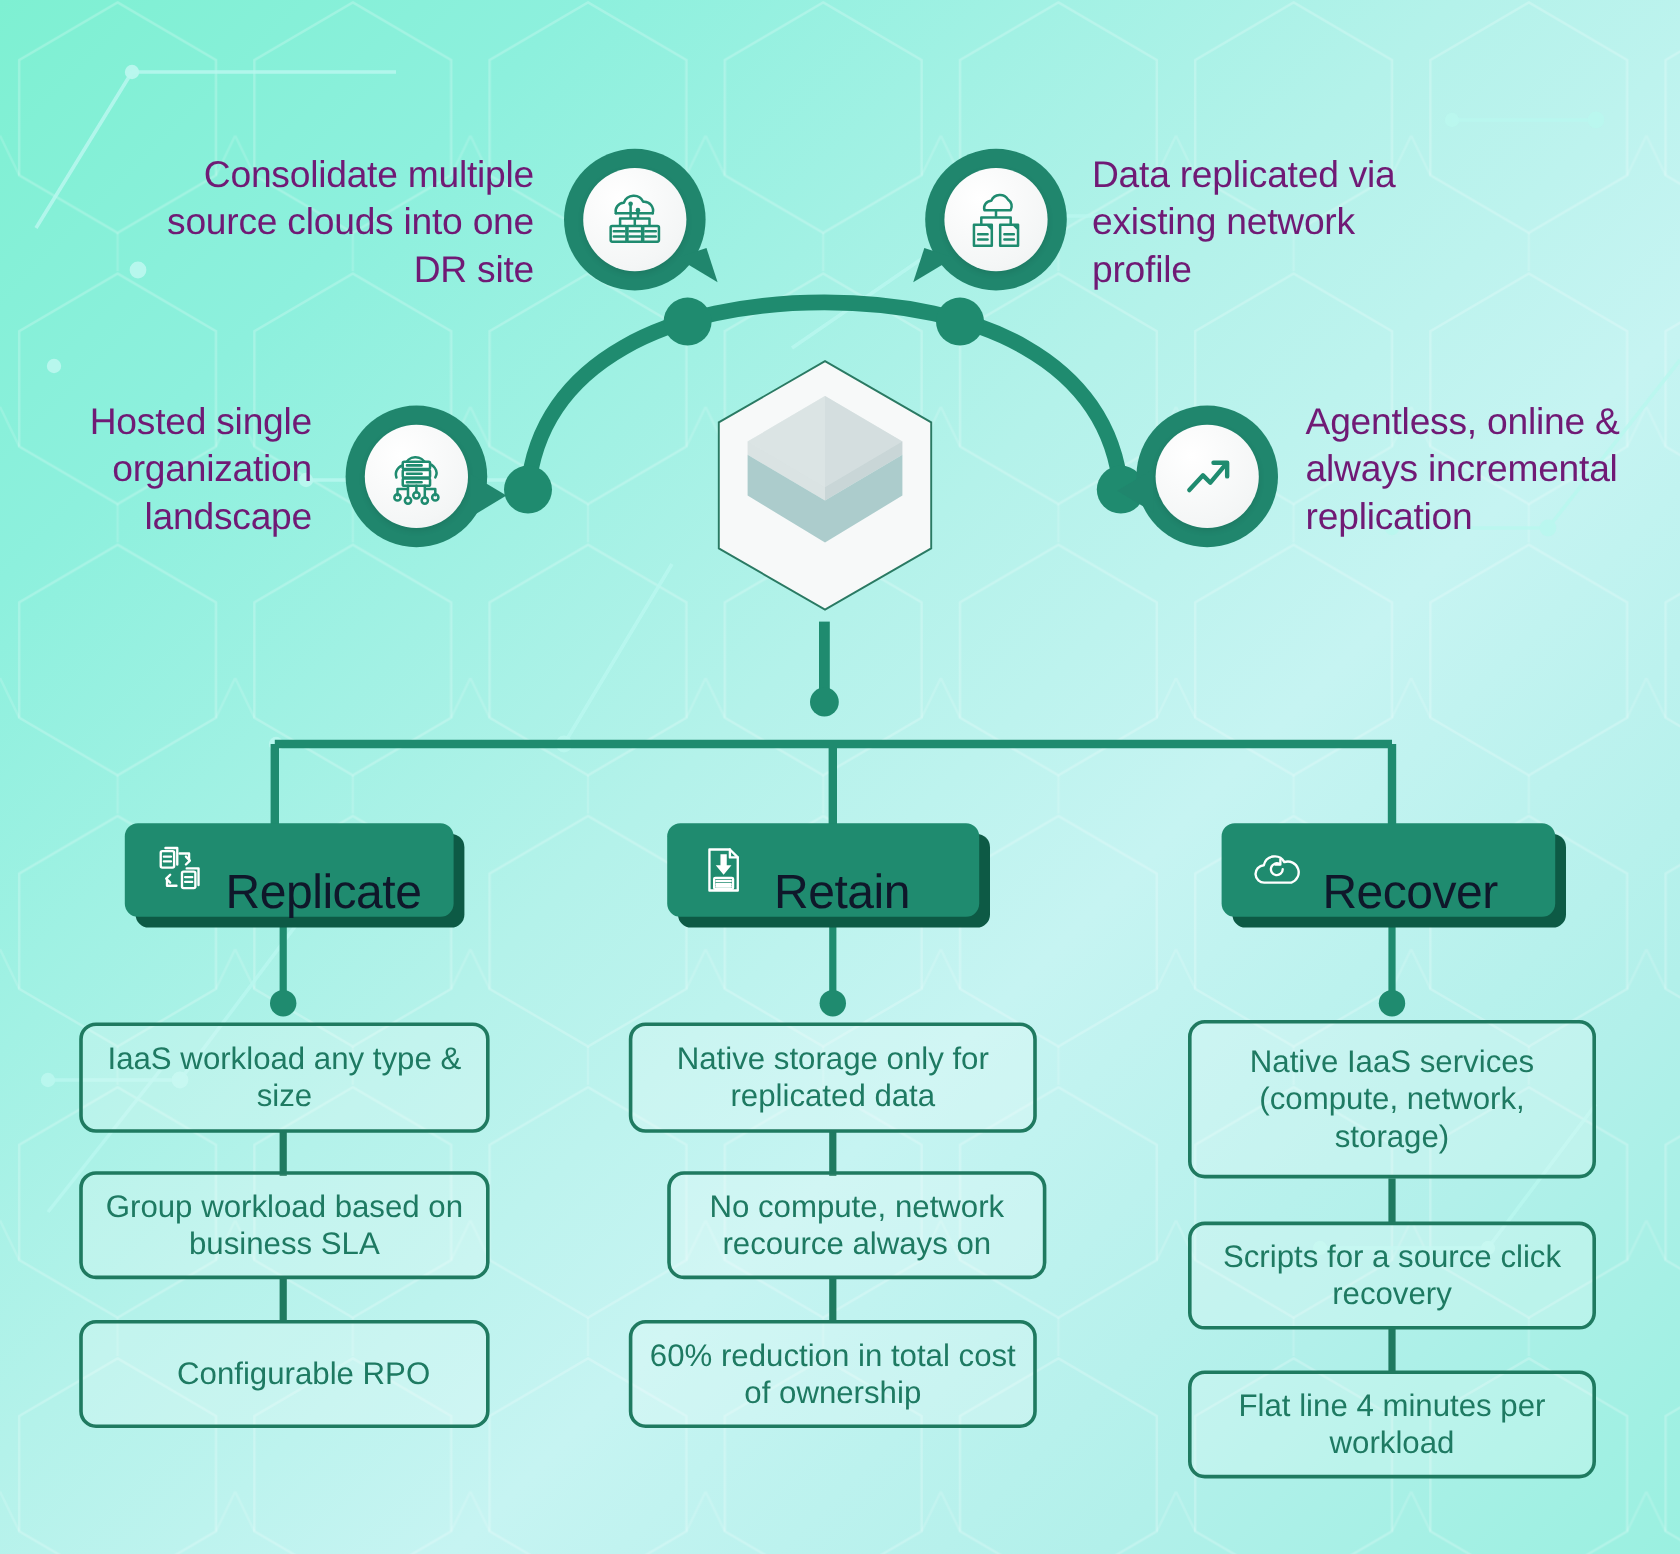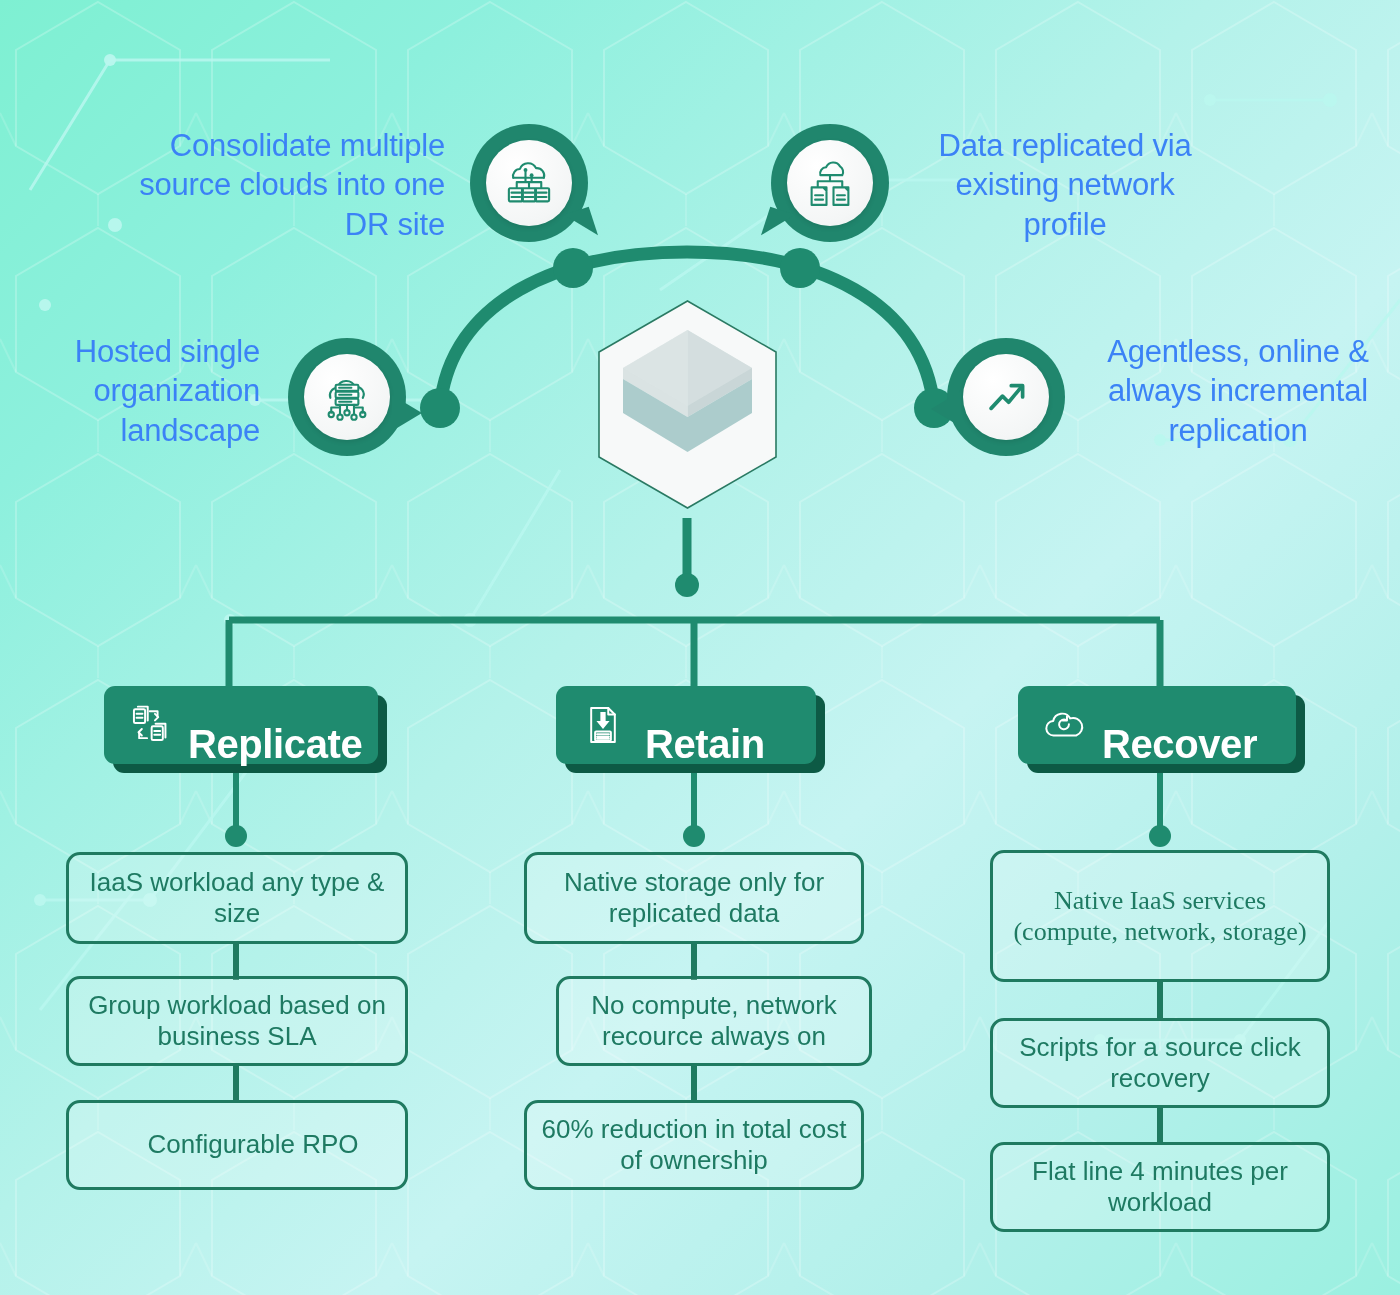--- a/index.html
+++ b/index.html
@@ -30,39 +30,39 @@
   }
   .badge .inner svg { width:56px; height:56px; display:block; }
   .badge .tail { position:absolute; width:0; height:0; }
   .tail-br { bottom:2px; right:-6px; border-left:26px solid transparent; border-top:30px solid #20866d; transform:rotate(-18deg); }
   .tail-r  { right:-16px; top:48%; border-top:18px solid transparent; border-bottom:18px solid transparent; border-left:30px solid #20866d; }
   .tail-bl { bottom:2px; left:-6px; border-right:26px solid transparent; border-top:30px solid #20866d; transform:rotate(18deg); }
   .tail-l  { left:-16px; top:45%; border-top:18px solid transparent; border-bottom:18px solid transparent; border-right:30px solid #20866d; }
 
   
   .callout-text {
-    position:absolute; color:#3b82f6; font-size:31px; line-height:1.27;
+    position:absolute; color:#701a75; font-size:31px; line-height:1.27;
     font-weight:400; letter-spacing:-.2px;
   }
   .ct-right { text-align:right; }
-  .ct-left  { text-align:center; }
+  .ct-left  { text-align:left; }
 
   
   #hex-emblem { position:absolute; left:595px; top:297px; width:185px; height:215px; }
   #hex-emblem svg { width:185px; height:215px; display:block; }
 
   
   .pillar-btn {
     position:absolute; height:78px; border-radius:11px;
     background:#1f8b6f; display:flex; align-items:center; gap:16px;
     padding:0 26px; box-shadow: 9px 9px 0 0 #0d5a45;
   }
   .pillar-btn .pico { width:42px; height:42px; flex:0 0 42px; }
   .pillar-btn .pico svg { width:42px; height:42px; display:block; }
-  .pillar-btn .plabel { color:#ffffff; font-size:40px; font-weight:700; letter-spacing:-.4px; white-space:nowrap;margin-top:38px; }
+  .pillar-btn .plabel { color:#0f172a; font-size:40px; font-weight:400; letter-spacing:-.4px; white-space:nowrap;margin-top:38px; }
 
   
   .fcard {
     position:absolute; border:3px solid #1f7a60; border-radius:14px;
     background: rgba(255,255,255,.20);
     color:#1e7a62; font-size:26px; line-height:1.20; font-weight:400;
     display:flex; align-items:center; justify-content:center; text-align:center;
     padding:10px 14px;
   }
 </style>
@@ -259,17 +259,17 @@
     <span class="pico">
       <svg viewBox="0 0 64 64" fill="none" stroke="#ffffff" stroke-width="3" stroke-linecap="round" stroke-linejoin="round">
         <path d="M15 48 a11 11 0 0 1 -1 -22 a14 14 0 0 1 26 -4 a10.5 10.5 0 0 1 9 26 z"></path>
         <path d="M38 31 a7.5 7.5 0 1 1 -4 -6.6"></path>
         <path d="M35 18.5 v6.5 h-6.5"></path>
       </svg>
     </span>
     <span class="plabel">Recover</span>
   </div>
 
-  <div class="fcard" style="left:990px; top:850px; width:340px; height:132px;font-family:Liberation Serif, serif;">Native IaaS services (compute, network, storage)</div>
+  <div class="fcard" style="left:990px; top:850px; width:340px; height:132px;">Native IaaS services (compute, network, storage)</div>
   <div class="fcard" style="left:990px; top:1018px; width:340px; height:90px;">Scripts for a source click recovery</div>
   <div class="fcard" style="left:990px; top:1142px; width:340px; height:90px;">Flat line 4 minutes per workload</div>
 
 </div>
 
 </body></html>

